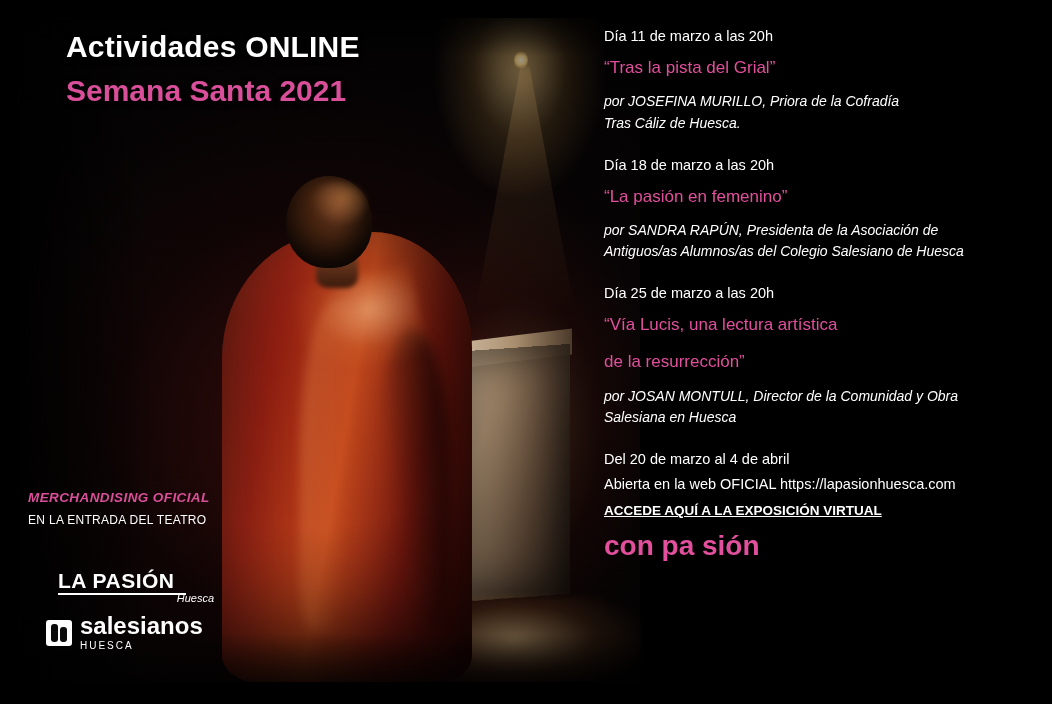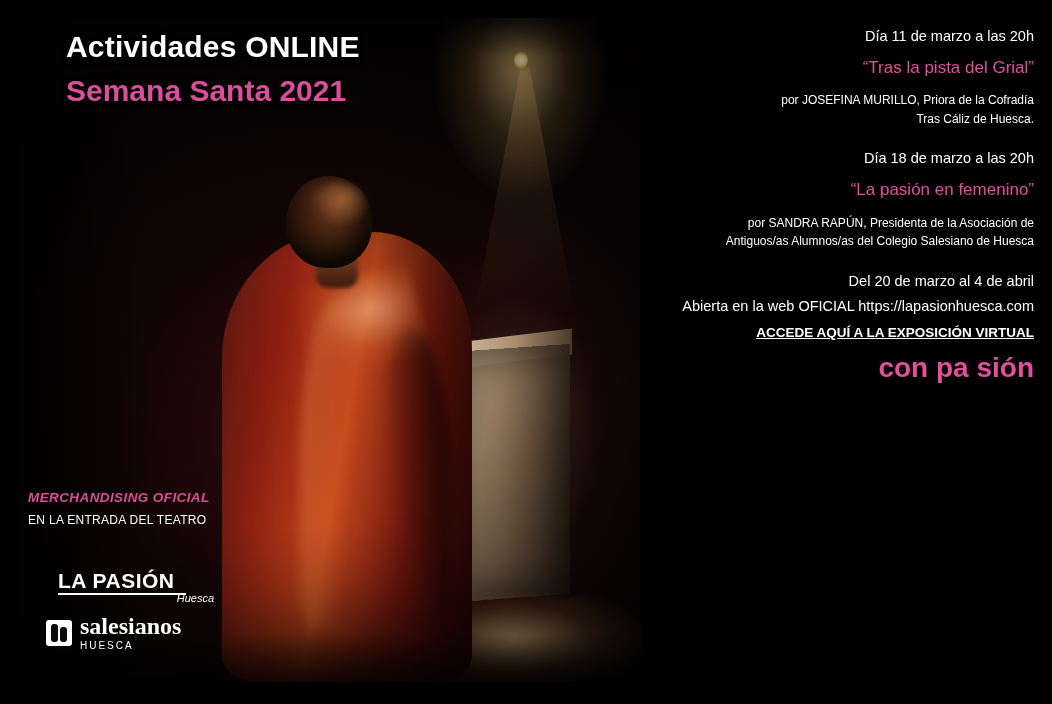--- a/index.html
+++ b/index.html
@@ -205,42 +205,43 @@
     color: #d94f9a;
     margin: 0;
     text-shadow: 0 2px 6px rgba(0,0,0,.9);
   }
 
   .right-col {
     position: absolute;
     left: 604px;
     top: 28px;
     width: 430px;
-    text-align: right;
+    text-align: left;
     color: #ffffff;
   }
   .event {
     margin-bottom: 22px;
   }
   .ev-date {
     font-size: 14.5px;
     color: #ffffff;
     margin-bottom: 10px;
   }
   .ev-title {
     font-size: 17px;
     font-weight: normal;
     color: #e14f9d;
     margin-bottom: 10px;
     line-height: 1.6;
   }
   .ev-by {
-    font-size: 12px;
+    font-size: 14px;
     color: #ffffff;
     line-height: 1.55;
+    font-style: italic;
   }
 
   .expo {
     margin-top: 9px;
   }
   .expo-line {
     font-size: 14.5px;
     color: #ffffff;
     margin-bottom: 9px;
   }
@@ -346,21 +347,20 @@
     top: 7px;
     width: 7px;
     height: 15px;
     background: #0b0b0b;
     border-radius: 3px;
   }
   .sal-word {
     font-size: 24px;
     font-weight: bold;
     line-height: 1;
-    font-family: Liberation Serif, serif;
   }
   .sal-sub {
     font-size: 10px;
     letter-spacing: 2px;
     margin-top: 2px;
   }
 </style>
 </head>
 <body>
 
@@ -397,20 +397,27 @@
       <div class="ev-by">Tras Cáliz de Huesca.</div>
     </div>
 
     <div class="event">
       <div class="ev-date">Día 18 de marzo a las 20h</div>
       <div class="ev-title">“La pasión en femenino”</div>
       <div class="ev-by">por SANDRA RAPÚN, Presidenta de la  Asociación de</div>
       <div class="ev-by">Antiguos/as Alumnos/as del Colegio Salesiano de Huesca</div>
     </div>
 
+    <div class="event">
+      <div class="ev-date">Día 25 de marzo a las 20h</div>
+      <div class="ev-title">“Vía Lucis, una lectura artística</div>
+      <div class="ev-title">de la resurrección”</div>
+      <div class="ev-by">por JOSAN MONTULL, Director de la Comunidad y Obra</div>
+      <div class="ev-by">Salesiana en Huesca</div>
+    </div>
 
     <div class="expo">
       <div class="expo-line">Del 20 de marzo al 4 de abril</div>
       <div class="expo-line">Abierta en la web OFICIAL https://lapasionhuesca.com</div>
       <div class="expo-link">ACCEDE AQUÍ A LA EXPOSICIÓN VIRTUAL</div>
       <div class="expo-title">con pa sión</div>
     </div>
   </div>
 
   <div class="merch">

